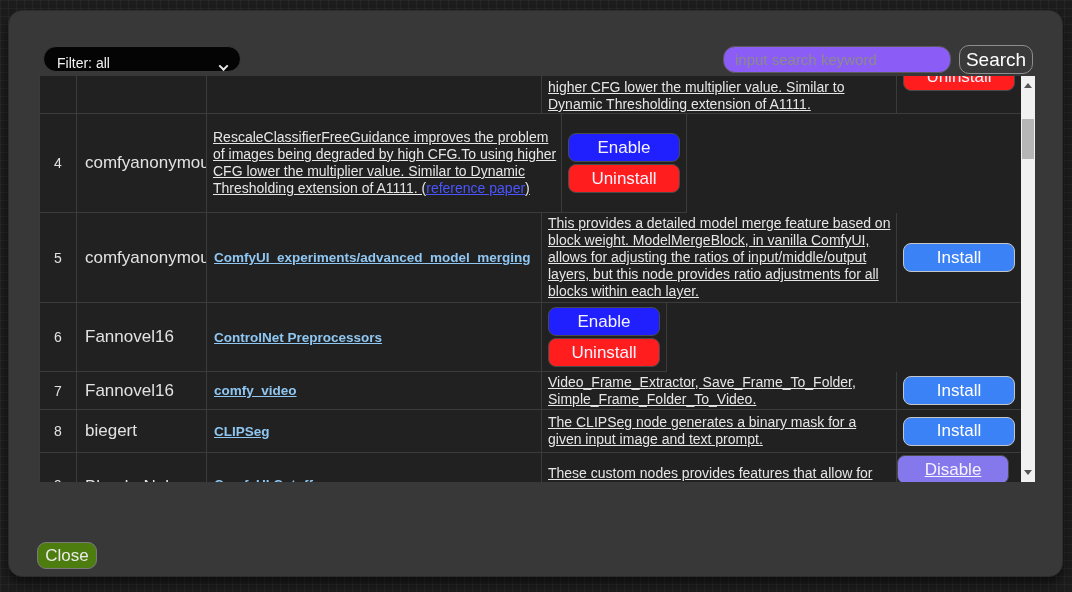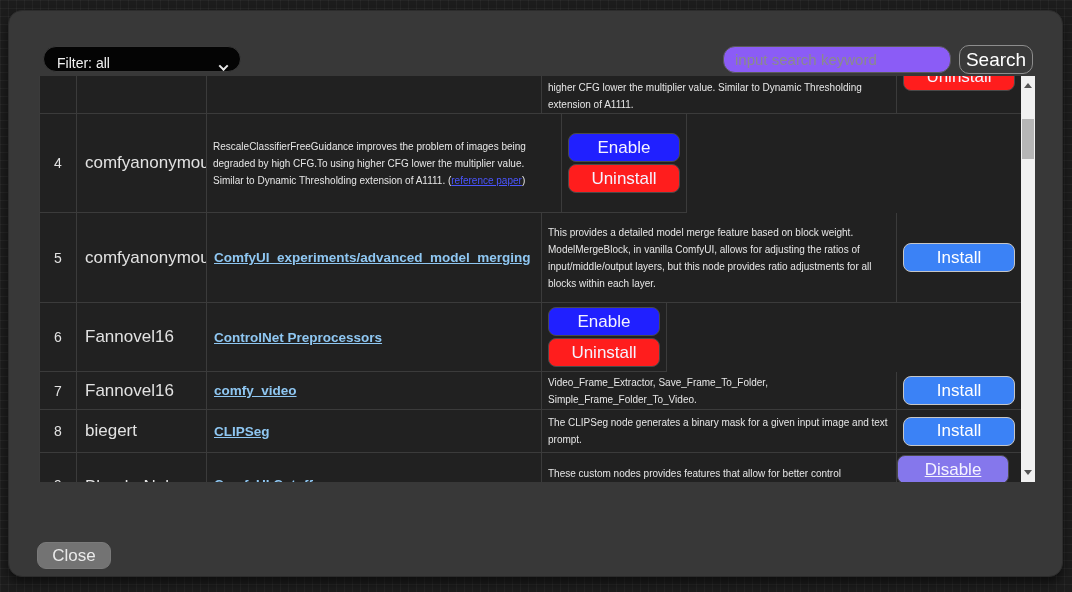--- a/index.html
+++ b/index.html
@@ -54,21 +54,21 @@
   }
   .trow { display:flex; width:982px; }
   .td {
     border-right:1px solid #3b3b3b; border-bottom:1px solid #3b3b3b;
     background:#212121; color:#e2e2e2; display:flex; align-items:center;
     overflow:hidden; position:relative;
   }
   .td-id     { width:37px;  justify-content:center; font-size:14px; }
   .td-author { width:130px; padding-left:8px; font-size:17px; }
   .td-name   { width:335px; padding-left:7px; }
-  .td-desc   { width:355px; padding:2px 4px 2px 6px; font-size:10px; line-height:17px; color:#e6e6e6; }
+  .td-desc   { width:355px; padding:2px 4px 2px 6px; font-size:14px; line-height:17px; color:#e6e6e6;text-decoration:underline; }
   .td-install{ width:125px; flex-direction:column; justify-content:center; gap:2px; }
   .name-link {
     color:#8fc7f2; font-weight:bold; font-size:13.5px; text-decoration:underline; cursor:pointer;
   }
   .ref-link { color:#4a55ff; text-decoration:underline; cursor:pointer; }
   .desc-inner { display:inline; }
   
   .r0 { height:38px; }
   .r1 { height:99px; }
   .r2 { height:90px; }
@@ -111,22 +111,22 @@
   .tri-down {
     width:0; height:0; border-left:4px solid transparent; border-right:4px solid transparent;
     border-top:5px solid #555;
   }
   .sb-thumb {
     position:absolute; left:1px; top:43px; width:12px; height:40px; background:#b6b6b6;
     cursor:pointer;
   }
   
   .close-btn {
-    position:absolute; left:28px; top:531px; width:74px; height:27px;
-    background:#737373; border:1px solid #7a7a7a; border-radius:9px;
+    position:absolute; left:28px; top:531px; width:60px; height:27px;
+    background:#4d7c0f; border:1px solid #7a7a7a; border-radius:9px;
     color:#eaeaea; font-size:17px; display:flex; align-items:center; justify-content:center;
     cursor:pointer; font-family:inherit;
   }
   b { color:#ffffff; }
 </style>
 </head>
 <body>
 
 <div class="dialog">
 

